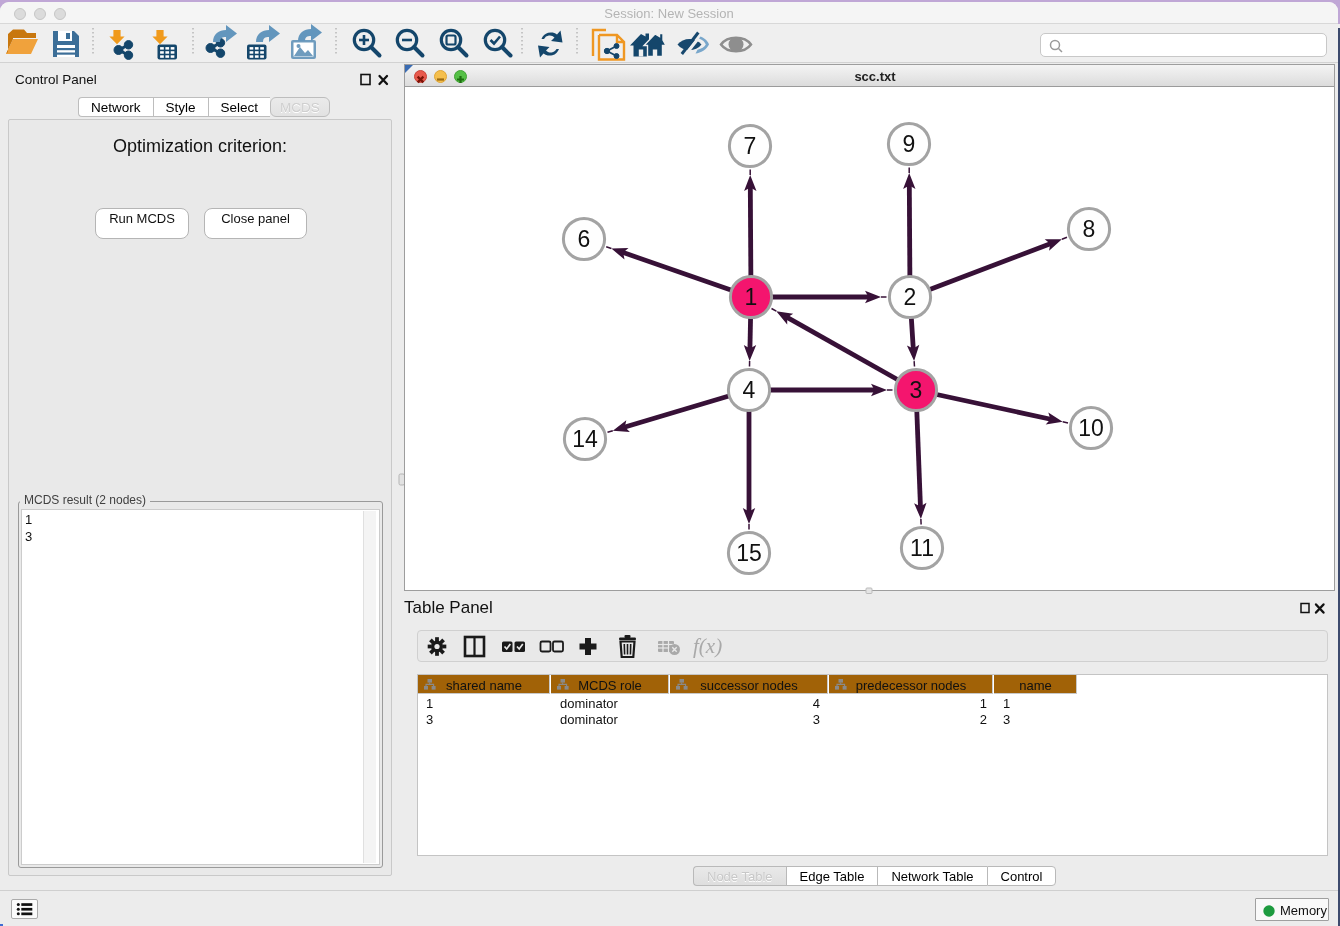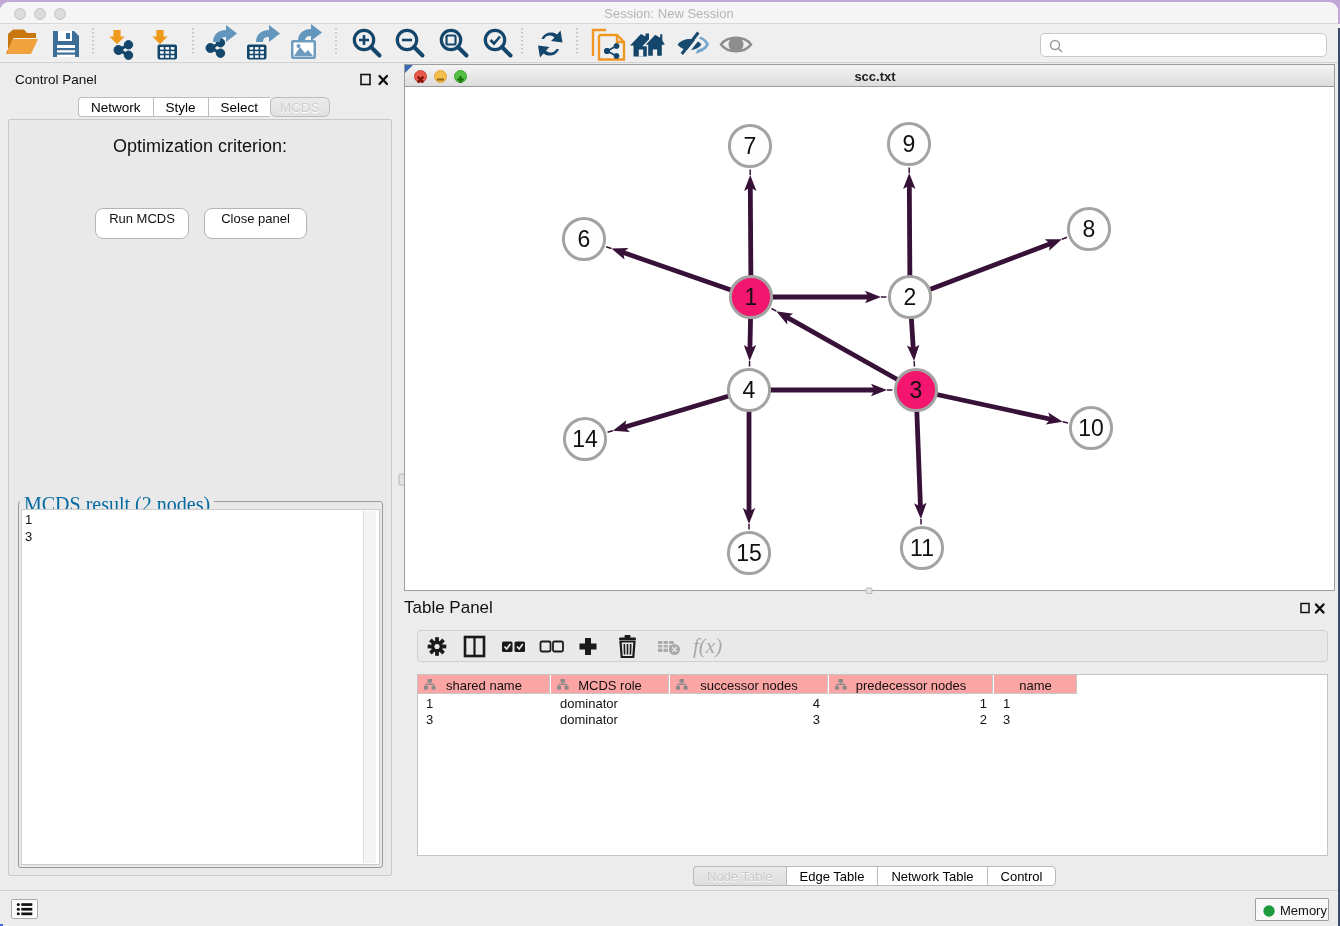--- a/index.html
+++ b/index.html
@@ -14,32 +14,32 @@
 .lp-title { position:absolute; left:15px; top:70px; font-size:13.5px; color:#111; }
 .cp-tabs { position:absolute; left:78px; top:95px; height:20px; display:flex; font-size:13.5px; }
 .cp-tabs div { background:#fff; border:1px solid #bdbdbd; border-right:none; padding:2px 12px 0; text-align:center; }
 .cp-tabs div:first-child { border-radius:4px 0 0 4px; }
 .cp-tabs div.sel { background:linear-gradient(#ebebeb,#e2e2e2); color:#cfcfcf; text-shadow:0 1px 0 #fff; border-right:1px solid #bdbdbd; border-radius:6px; padding:2px 9px 0; }
 .cp-body { position:absolute; left:8px; top:117px; width:384px; height:757px; background:#e9e9e9; border:1px solid #c9c9c9; border-radius:2px; }
 .opt-label { position:absolute; left:0; top:16px; width:100%; text-align:center; font-size:18px; color:#111; }
 .combo { position:absolute; left:35px; top:39px; width:312px; height:23px; background:#fff; border:1px solid #b2b2b2; border-radius:4px; font-size:14px; color:#111; line-height:21px; padding-left:8px; }
 .btn { position:absolute; height:31px; background:#fff; border:1px solid #b5b5b5; border-radius:8px; font-size:13px; color:#111; text-align:center; line-height:19px;margin-top:16px; }
 .groupbox { position:absolute; left:9px; top:381px; width:365px; height:367px; border:1px solid #9a9a9a; border-radius:3px; }
-.groupbox .lbl { position:absolute; left:1px; top:-9px; background:#e9e9e9; padding:0 4px; font-size:20px; color:#0369a1;font-family:Liberation Serif, serif; }
+.groupbox .lbl { position:absolute; left:1px; top:-9px; background:#e9e9e9; padding:0 4px; font-size:12px; color:#404040; }
 .groupbox .inner { position:absolute; left:2px; top:7px; width:359px; height:356px; background:#fff; border:1px solid #ccc; font-size:13px; color:#111; padding:2px 0 0 3px; line-height:16.5px; }
 
 .frame { position:absolute; left:404px; top:62px; width:931px; height:527px; background:#fff; border:1px solid #9d9d9d; }
 .ftitle { position:absolute; left:0; top:0; width:100%; height:22px; background:linear-gradient(#f4f4f4,#dcdcdc); border-bottom:1px solid #9b9b9b; }
 .ftitle .txt { position:absolute; top:4px; width:100%; text-align:center; font-size:13px; font-weight:bold; color:#222; padding-left:11px; }
 .mb { position:absolute; top:4.5px; width:13px; height:13px; border-radius:50%; }
 
 .tp-title { position:absolute; left:404px; top:596px; font-size:17px; color:#111; }
 .tp-toolbar { position:absolute; left:417px; top:628px; width:911px; height:32px; background:#e9e9e9; border:1px solid #d0d0d0; border-radius:4px; }
 .tbl { position:absolute; left:417px; top:672px; width:911px; height:182px; background:#fff; border:1px solid #c4c4c4; font-size:13px; }
-.thead { position:absolute; left:0; top:0; height:19px; background:#fca5a5; border-bottom:1px solid #c8c8c8; border-right:1px solid #c8c8c8; }
+.thead { position:absolute; left:0; top:0; height:19px; background:#a16207; border-bottom:1px solid #c8c8c8; border-right:1px solid #c8c8c8; }
 .thead .htxt { position:absolute; top:2.5px; text-align:center; color:#111; font-size:13px; }
 .trow { position:absolute; left:0; width:100%; height:16px; color:#111; }
 
 .bt-tabs { position:absolute; left:693px; top:864px; height:20px; display:flex; font-size:13px; }
 .bt-tabs div { background:#fff; border:1px solid #b9b9b9; border-right:none; padding:2px 13px 0; }
 .bt-tabs div.sel { background:linear-gradient(#e9e9e9,#dedede); color:#c8c8c8; text-shadow:0 1px 0 #fff; border-radius:4px 0 0 4px; }
 .bt-tabs div:last-child { border-right:1px solid #b9b9b9; border-radius:0 4px 4px 0; }
 .statusline { position:absolute; left:0; top:888px; width:1340px; height:1.2px; background:#cfcfcf; }
 .sq-btn { position:absolute; left:10.5px; top:897px; width:27px; height:20px; background:#fbfbfb; border:1px solid #ababab; border-radius:2px; }
 .mem-btn { position:absolute; left:1255px; top:896px; width:74px; height:23px; background:#f9f9f9; border:1px solid #9f9f9f; border-radius:1px; font-size:13px; color:#111; }

